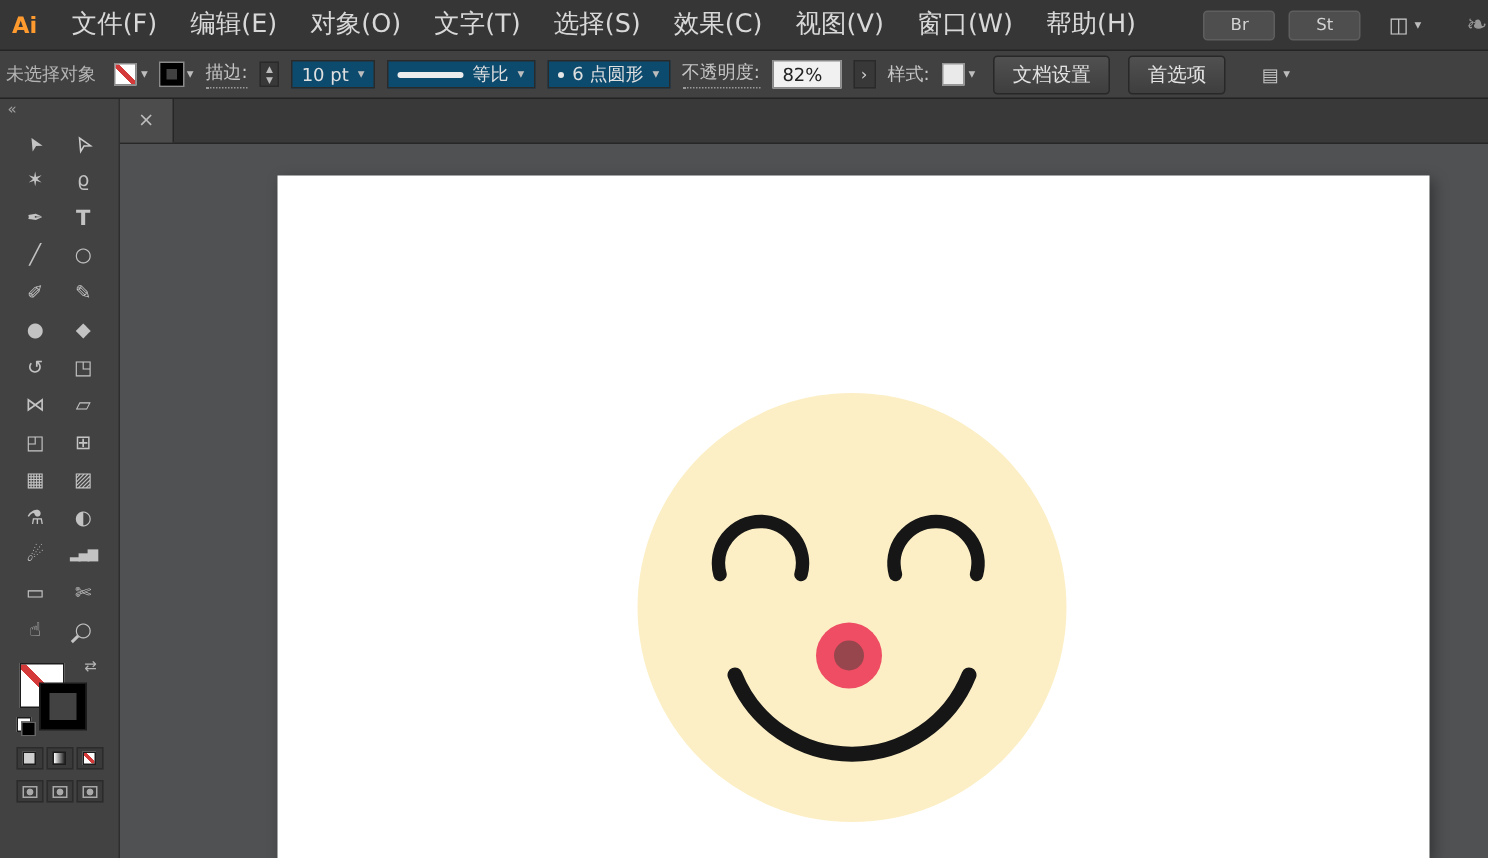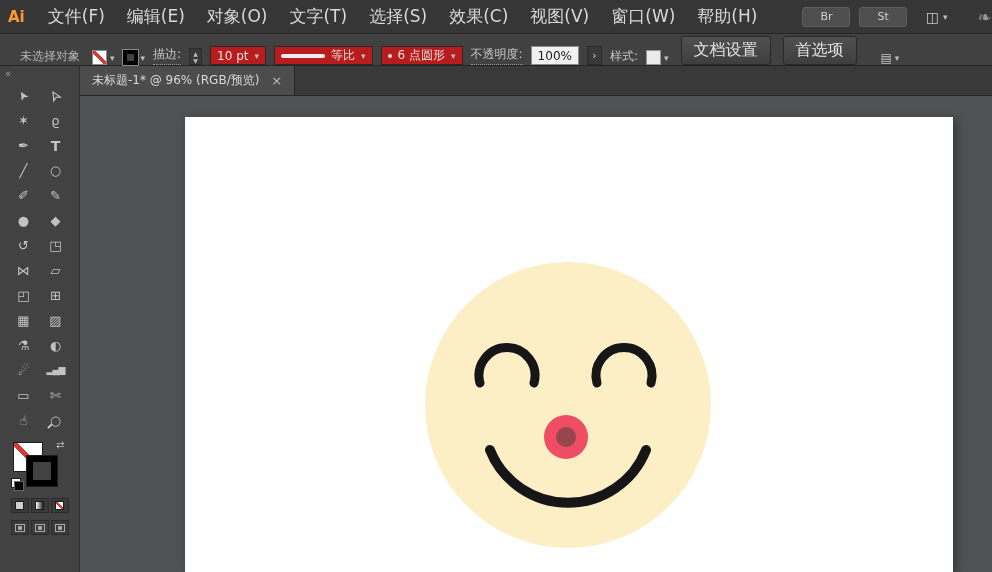--- a/index.html
+++ b/index.html
@@ -17,40 +17,40 @@
   .badge { min-width: 23px; height: 20px; padding: 0 17px; background: #4e4e4e; border: 1px solid #5e5e5e;
            border-radius: 3px; color: #d2d2d2; font-size: 11px; display: inline-flex;
            align-items: center; justify-content: center; margin-right: 9px; }
   .ws { display: inline-flex; align-items: center; gap: 4px; margin: 0 10px; color: #c9c9c9; }
   .ws-icon { font-size: 14px; }
   .caret { font-size: 9px; color: #bdbdbd; }
   .flourish { color: #969696; font-size: 17px; margin-left: 20px; }
 
   
   .controlbar { height: 32px; background: #414141; border-bottom: 1px solid #232323;
-                display: flex; align-items: flex-end; padding: 0 20px; gap: 8px;
+                display: flex; align-items: center; padding: 0 4px; gap: 8px;
                 font-size: 12px; color: #c6c6c6; flex: none; white-space: nowrap; }
   .status { color: #b4b4b4; margin-right: 4px; }
   .combo { display: inline-flex; align-items: center; gap: 3px; }
   .sw { width: 15px; height: 15px; border: 1px solid #8a8a8a; background: #fff; flex: none; }
   .sw.none { background-image: linear-gradient(45deg, transparent 42%, #d43a3a 42%, #d43a3a 58%, transparent 58%); }
   .sw.strokebox { background: #414141; border: 4px solid #000; box-shadow: 0 0 0 1px #8a8a8a; }
   .dotted { border-bottom: 1px dotted #9a9a9a; padding-bottom: 1px; }
   .stepper { display: inline-flex; flex-direction: column; align-items: center; justify-content: center;
              width: 13px; height: 17px; background: #383838; border: 1px solid #2a2a2a;
              font-size: 6px; line-height: 7px; color: #bbb; }
   .field { display: inline-flex; align-items: center; gap: 6px; height: 19px; padding: 0 6px;
-           background: #b91c1c; border: 1px solid #2a2a2a; color: #e0e0e0; }
+           background: #0c4a6e; border: 1px solid #2a2a2a; color: #e0e0e0; }
   .field.light { background: #f1f1f1; color: #222; border-color: #8a8a8a; min-width: 46px; justify-content: space-between; }
   .profile-line { width: 44px; height: 4px; background: #ececec; border-radius: 2px; }
   .brush-dot { width: 4px; height: 4px; border-radius: 50%; background: #e6e6e6; }
   .mini-btn { width: 15px; height: 19px; background: #383838; border: 1px solid #2a2a2a;
               color: #cfcfcf; font-size: 11px; display: inline-flex; align-items: center; justify-content: center; }
   .style-sw { width: 15px; height: 15px; background: #eaeaea; border: 1px solid #969696; }
-  .btn { font-family: "DejaVu Sans", sans-serif; font-size: 16px; color: #e2e2e2;
+  .btn { font-family: "DejaVu Sans", sans-serif; font-size: 13px; color: #e2e2e2;
          background: linear-gradient(#505050, #3e3e3e); border: 1px solid #282828;
          border-radius: 3px; padding: 3px 12px; margin-left: 4px; }
   .panel-ctl { display: inline-flex; align-items: center; gap: 3px; margin-left: 16px; color: #c6c6c6; font-size: 12px; }
 
   
   .workspace { flex: 1; display: flex; min-height: 0; }
 
   
   .toolbar { width: 80px; flex: none; background: #424242; border-right: 1px solid #2e2e2e;
              display: flex; flex-direction: column; align-items: center; }
@@ -157,21 +157,21 @@
     </span>
 
     <span class="field">
       <span class="brush-dot"></span>
       <span>6 点圆形</span>
       <span class="caret">▾</span>
     </span>
 
     <span class="dotted">不透明度:</span>
     <span class="field light">
-      <span>100%</span>
+      <span>82%</span>
     </span>
     <span class="mini-btn">›</span>
 
     <span>样式:</span>
     <span class="combo">
       <span class="style-sw"></span>
       <span class="caret">▾</span>
     </span>
 
     <button class="btn">文档设置</button>
@@ -304,21 +304,20 @@
           </div>
         <div class="dm">
             <span class="dm-ic"></span>
           </div>
       </div>
     </aside>
 
     <section class="canvas-pane">
       <div class="tabbar">
         <div class="tab">
-          <span class="tab-title">未标题-1* @ 96% (RGB/预览)</span>
           <span class="tab-close">×</span>
         </div>
       </div>
 
       <div class="artboard">
         <svg viewBox="0 0 768 455">
           <circle cx="383" cy="288" r="143" fill="#fcefc6"></circle>
           <path d="M 295 266 A 28 28 0 1 1 349 266" fill="none" stroke-width="9" stroke-linecap="round" stroke="#161616"></path>
           <path d="M 412 266 A 28 28 0 1 1 466 266" fill="none" stroke-width="9" stroke-linecap="round" stroke="#161616"></path>
           <path d="M 305 333 A 84 84 0 0 0 461 333" fill="none" stroke-width="10" stroke-linecap="round" stroke="#161616"></path>

